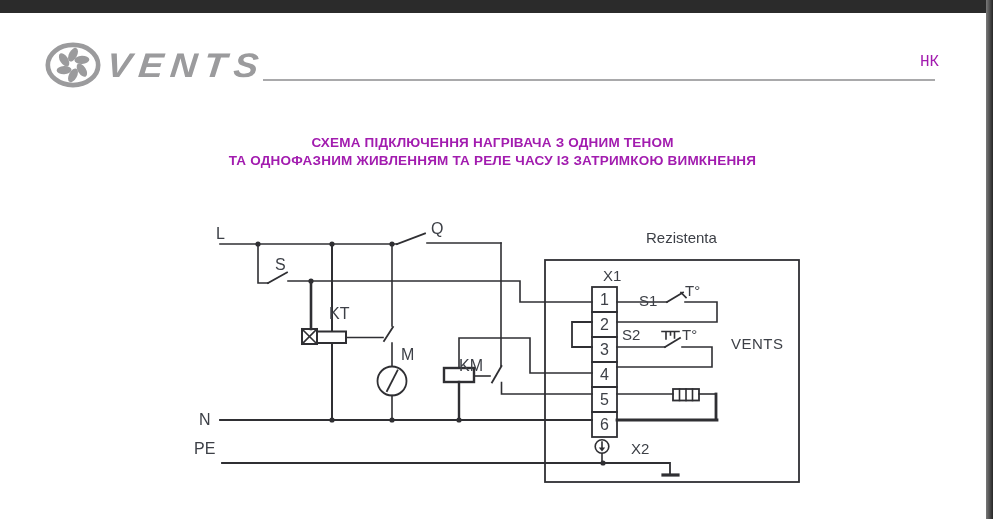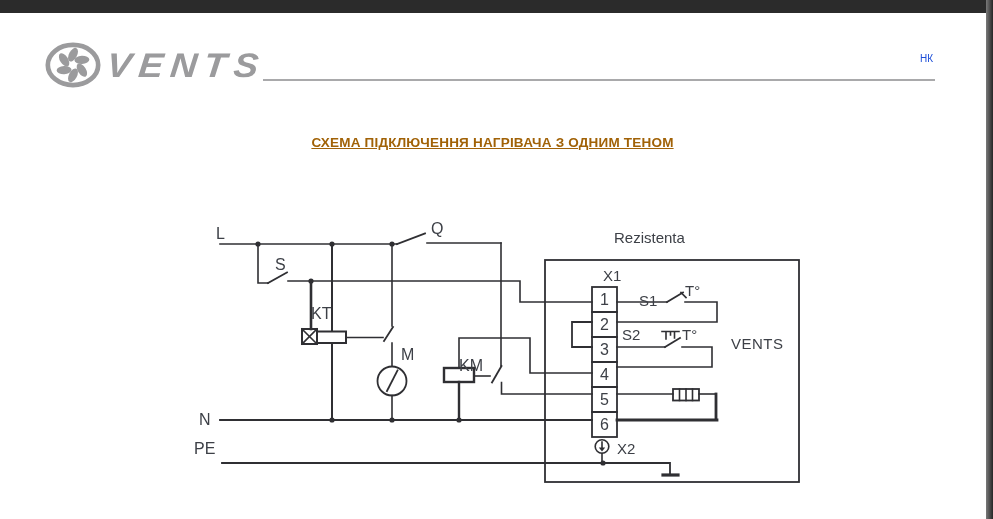--- a/index.html
+++ b/index.html
@@ -5,23 +5,23 @@
   html,body{margin:0;padding:0;background:#fff;}
   #page{position:relative;width:993px;height:519px;background:#ffffff;overflow:hidden;
         font-family:"Liberation Sans","DejaVu Sans",sans-serif;}
   .topbar{position:absolute;left:0;top:0;width:993px;height:13px;background:#2b2b2b;}
   .rightband{position:absolute;right:0;top:0;width:7px;height:519px;
              background:linear-gradient(to right,#7a7a7a,#262626);}
   .logo{position:absolute;left:45px;top:42px;display:flex;align-items:center;}
   .logo-text{color:#9b9b9d;font-weight:bold;font-style:italic;font-size:37px;
              letter-spacing:7px;transform:skewX(-6deg) scaleY(.92);margin-left:6px;line-height:1;}
   .hr-rule{position:absolute;left:263px;top:79px;width:672px;height:2px;background:#a9a9ab;}
-  .hk{position:absolute;left:920px;top:53px;width:46px;font-size:10px;color:#1d4ed8;}
+  .hk{position:absolute;left:920px;top:53px;width:46px;font-size:16px;color:#a21caf;font-family:Liberation Mono, monospace;}
   .title{position:absolute;left:0;top:134px;width:985px;text-align:center;
-         font-weight:bold;font-size:13.5px;line-height:18px;color:#a16207;letter-spacing:.2px;text-decoration:underline;}
+         font-weight:bold;font-size:13.5px;line-height:18px;color:#a21caf;letter-spacing:.2px;}
   .lbl{position:absolute;color:#3d4047;font-size:16px;line-height:16px;white-space:nowrap;}
   .lbl.small{font-size:15px;}
   .term{position:absolute;left:592px;width:25px;height:25px;text-align:center;
         line-height:25px;font-size:16px;color:#3d4047;}
 </style>
 </head>
 <body>
 
 <div id="page">
 
@@ -40,20 +40,21 @@
         <ellipse cx="30" cy="13" rx="4.3" ry="8" transform="rotate(300 30 24) rotate(28 30 13)"></ellipse>
       </g>
     </svg>
     <span class="logo-text">VENTS</span>
   </div>
   <div class="hr-rule"></div>
   <div class="hk">НК</div>
 
   <div class="title">
     <div>СХЕМА ПІДКЛЮЧЕННЯ НАГРІВАЧА З ОДНИМ ТЕНОМ</div>
+    <div>ТА ОДНОФАЗНИМ ЖИВЛЕННЯМ ТА РЕЛЕ ЧАСУ ІЗ ЗАТРИМКОЮ ВИМКНЕННЯ</div>
   </div>
 
   <svg width="993" height="519" viewBox="0 0 993 519" style="position:absolute;left:0;top:0" fill="none" stroke="#2f2f33" stroke-width="1.6" stroke-linecap="square">
 
     <g>
       <path d="M220,244 H397"></path>
       <path d="M427,243 H501"></path>
     </g>
     <g>
       <path d="M397,244 L425,233.5" stroke-width="1.8"></path>
@@ -156,34 +157,34 @@
       <circle cx="332" cy="420" r="2.6"></circle>
       <circle cx="392" cy="420" r="2.6"></circle>
       <circle cx="459" cy="420" r="2.6"></circle>
       <circle cx="603" cy="463" r="2.6"></circle>
     </g>
   </svg>
 
   <div class="lbl" style="left:216px;top:226px">L</div>
   <div class="lbl" style="left:275px;top:257px">S</div>
   <div class="lbl" style="left:431px;top:221px">Q</div>
-  <div class="lbl" style="left:311px;top:306px">KT</div>
+  <div class="lbl" style="left:329px;top:306px">KT</div>
   <div class="lbl" style="left:401px;top:347px">M</div>
   <div class="lbl" style="left:459px;top:358px">KM</div>
   <div class="lbl" style="left:199px;top:412px">N</div>
   <div class="lbl" style="left:194px;top:441px">PE</div>
 
-  <div class="lbl small" style="left:614px;top:230px">Rezistenta</div>
+  <div class="lbl small" style="left:646px;top:230px">Rezistenta</div>
   <div class="lbl small" style="left:603px;top:268px">X1</div>
   <div class="lbl small" style="left:639px;top:293px">S1</div>
   <div class="lbl small" style="left:685px;top:283px">T°</div>
   <div class="lbl small" style="left:622px;top:327px">S2</div>
   <div class="lbl small" style="left:682px;top:327px">T°</div>
   <div class="lbl small" style="left:731px;top:336px;letter-spacing:.5px">VENTS</div>
-  <div class="lbl small" style="left:617px;top:441px">X2</div>
+  <div class="lbl small" style="left:631px;top:441px">X2</div>
 
   <div class="term" style="top:287px">1</div>
   <div class="term" style="top:312px">2</div>
   <div class="term" style="top:337px">3</div>
   <div class="term" style="top:362px">4</div>
   <div class="term" style="top:387px">5</div>
   <div class="term" style="top:412px">6</div>
 
 </div>
 

